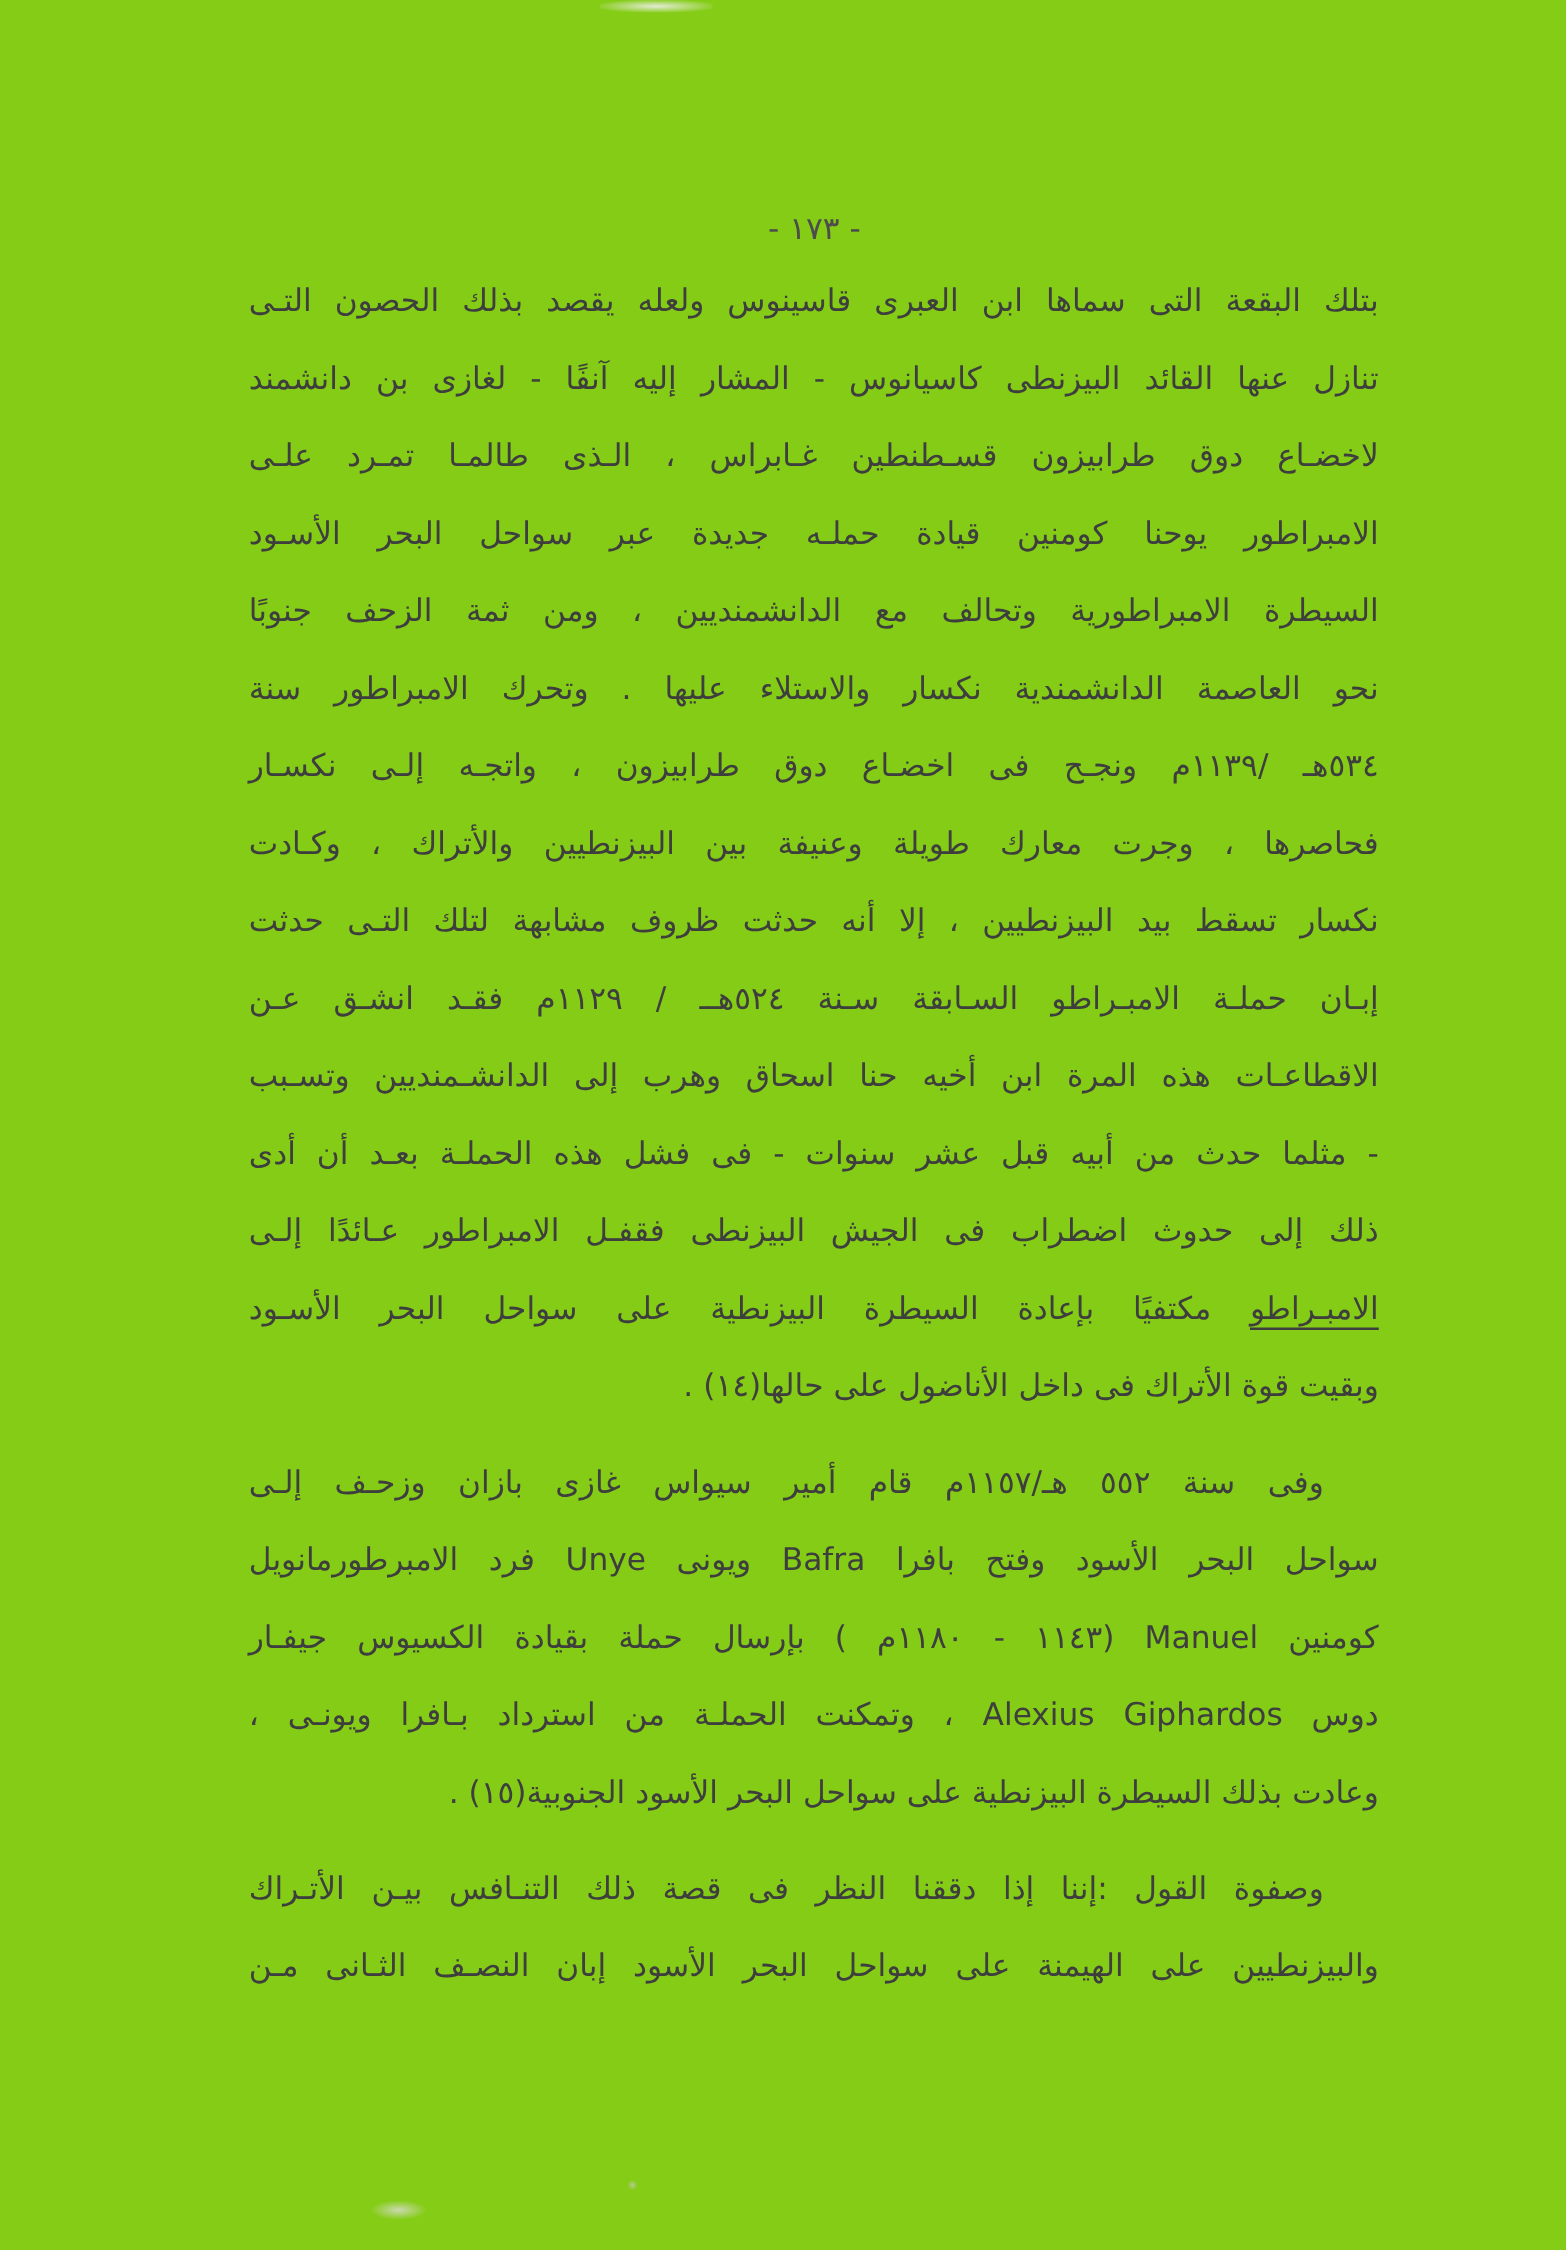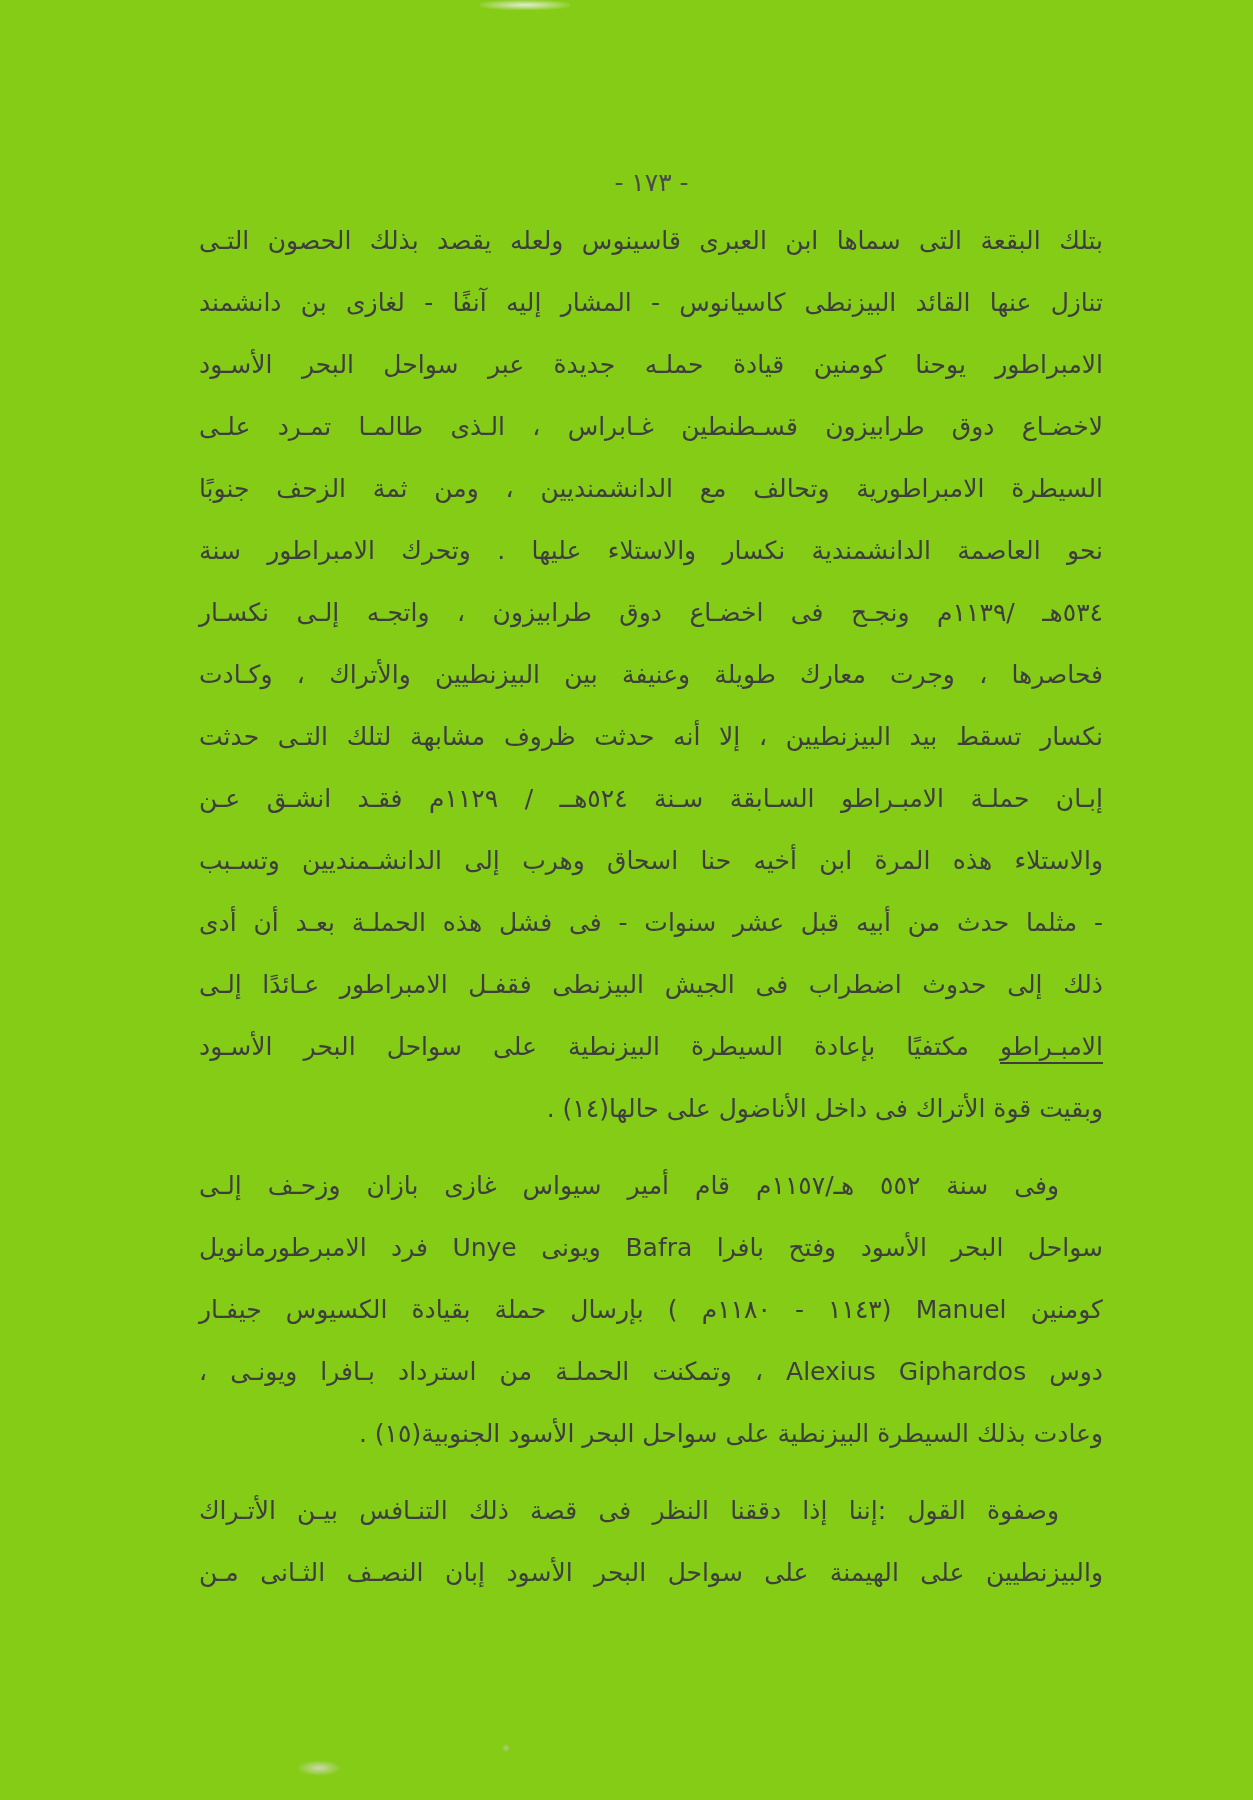--- a/index.html
+++ b/index.html
@@ -97,29 +97,29 @@
 
   <div class="smudge-c"></div>
 
   <div class="page-number">- ١٧٣ -</div>
 
   <div class="text-block">
 
     <div class="para">
       <div class="line">بتلك البقعة التى سماها ابن العبرى قاسينوس ولعله يقصد بذلك الحصون التـى</div>
       <div class="line">تنازل عنها القائد البيزنطى كاسيانوس - المشار إليه آنفًا - لغازى بن دانشمند</div>
+      <div class="line">لاخضـاع دوق طرابيزون قسـطنطين غـابراس ، الـذى طالمـا تمـرد علـى</div>
       <div class="line">الامبراطور يوحنا كومنين قيادة حملـه جديدة عبر سواحل البحر الأسـود</div>
-      <div class="line">لاخضـاع دوق طرابيزون قسـطنطين غـابراس ، الـذى طالمـا تمـرد علـى</div>
       <div class="line">السيطرة الامبراطورية وتحالف مع الدانشمنديين ، ومن ثمة الزحف جنوبًا</div>
       <div class="line">نحو العاصمة الدانشمندية نكسار والاستلاء عليها . وتحرك الامبراطور سنة</div>
       <div class="line">٥٣٤هـ /١١٣٩م ونجـح فى اخضـاع دوق طرابيزون ، واتجـه إلـى نكسـار</div>
       <div class="line">فحاصرها ، وجرت معارك طويلة وعنيفة بين البيزنطيين والأتراك ، وكـادت</div>
       <div class="line">نكسار تسقط بيد البيزنطيين ، إلا أنه حدثت ظروف مشابهة لتلك التـى حدثت</div>
       <div class="line">إبـان حملـة الامبـراطو السـابقة سـنة ٥٢٤هــ / ١١٢٩م فقـد انشـق عـن</div>
-      <div class="line">والاستلاء هذه المرة ابن أخيه حنا اسحاق وهرب إلى الدانشـمنديين وتسـبب</div>
+      <div class="line">الاقطاعـات هذه المرة ابن أخيه حنا اسحاق وهرب إلى الدانشـمنديين وتسـبب</div>
       <div class="line">- مثلما حدث من أبيه قبل عشر سنوات - فى فشل هذه الحملـة بعـد أن أدى</div>
       <div class="line">ذلك إلى حدوث اضطراب فى الجيش البيزنطى فقفـل الامبراطور عـائدًا إلـى</div>
       <div class="line"><span class="u">الامبـراطو</span><span> مكتفيًا بإعادة السيطرة البيزنطية على سواحل البحر الأسـود</span></div>
       <div class="line endline">وبقيت قوة الأتراك فى داخل الأناضول على حالها(١٤) .</div>
     </div>
 
     <div class="para">
       <div class="line indent">وفى سنة ٥٥٢ هـ/١١٥٧م قام أمير سيواس غازى بازان وزحـف إلـى</div>
       <div class="line">سواحل البحر الأسود وفتح بافرا Bafra ويونى Unye فرد الامبرطورمانويل</div>
       <div class="line">كومنين Manuel (١١٤٣ - ١١٨٠م ) بإرسال حملة بقيادة الكسيوس جيفـار</div>

